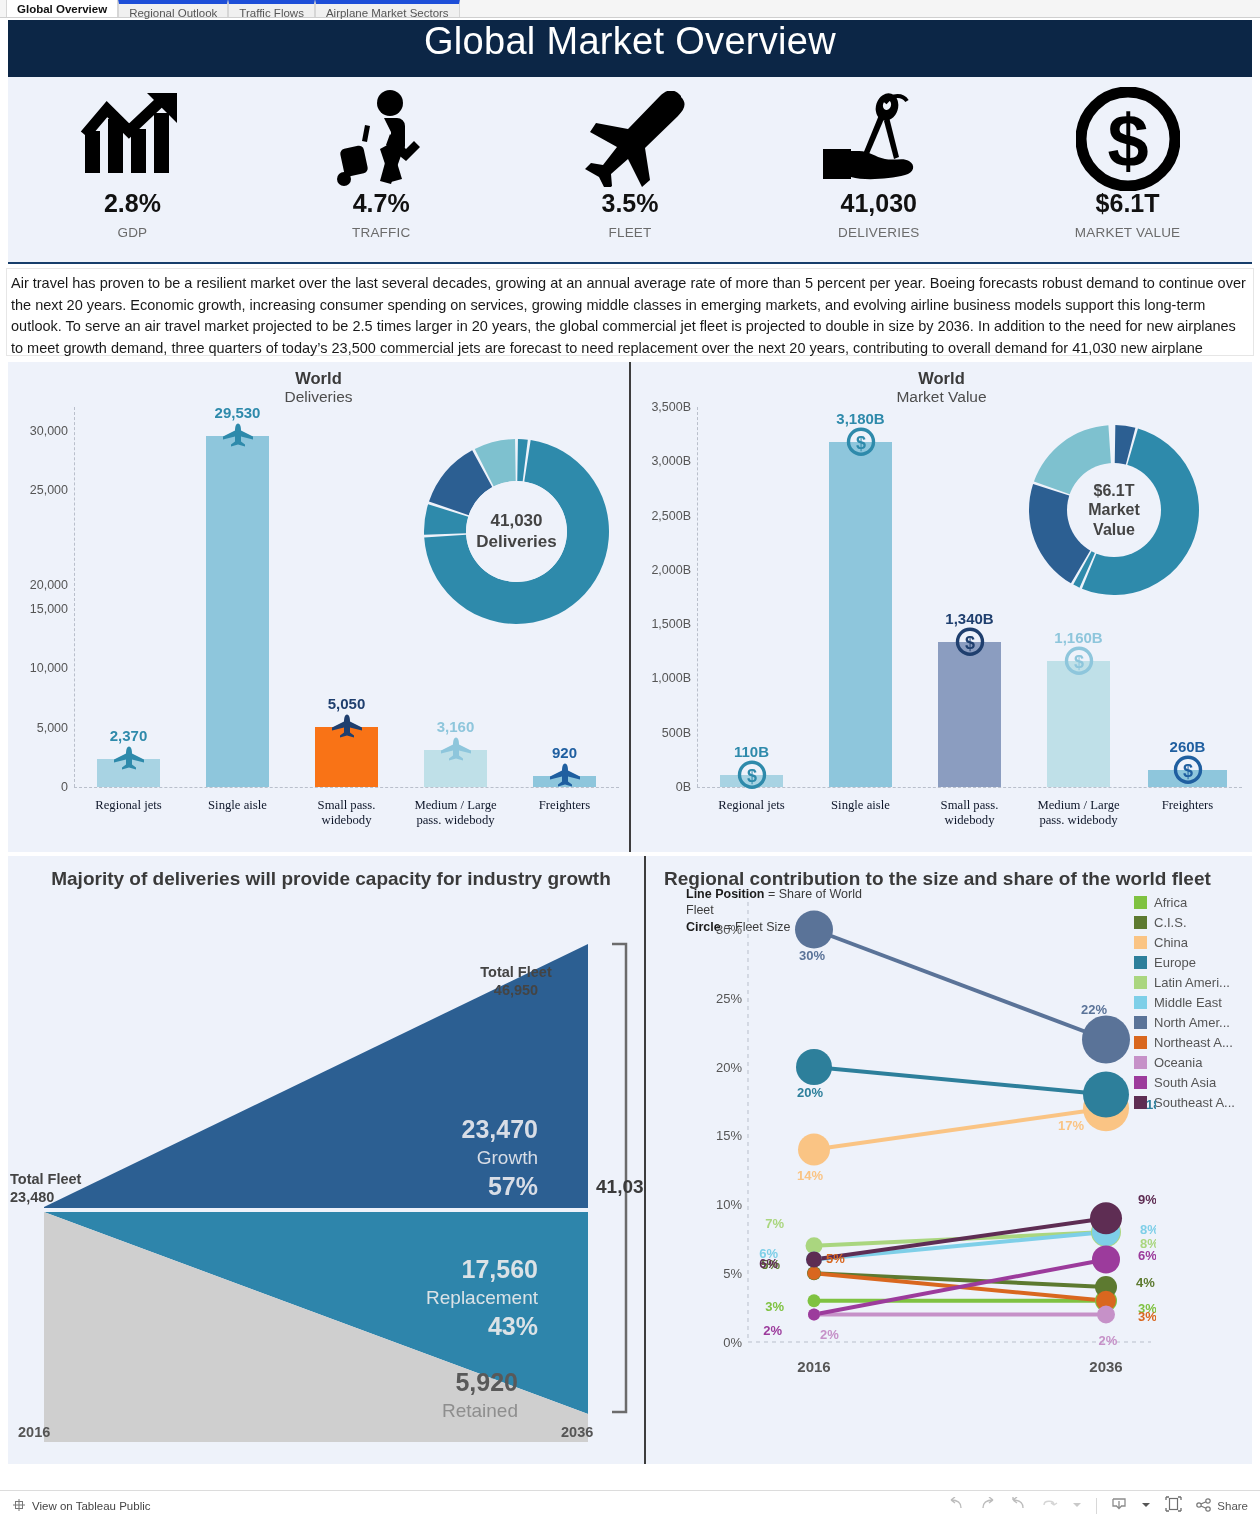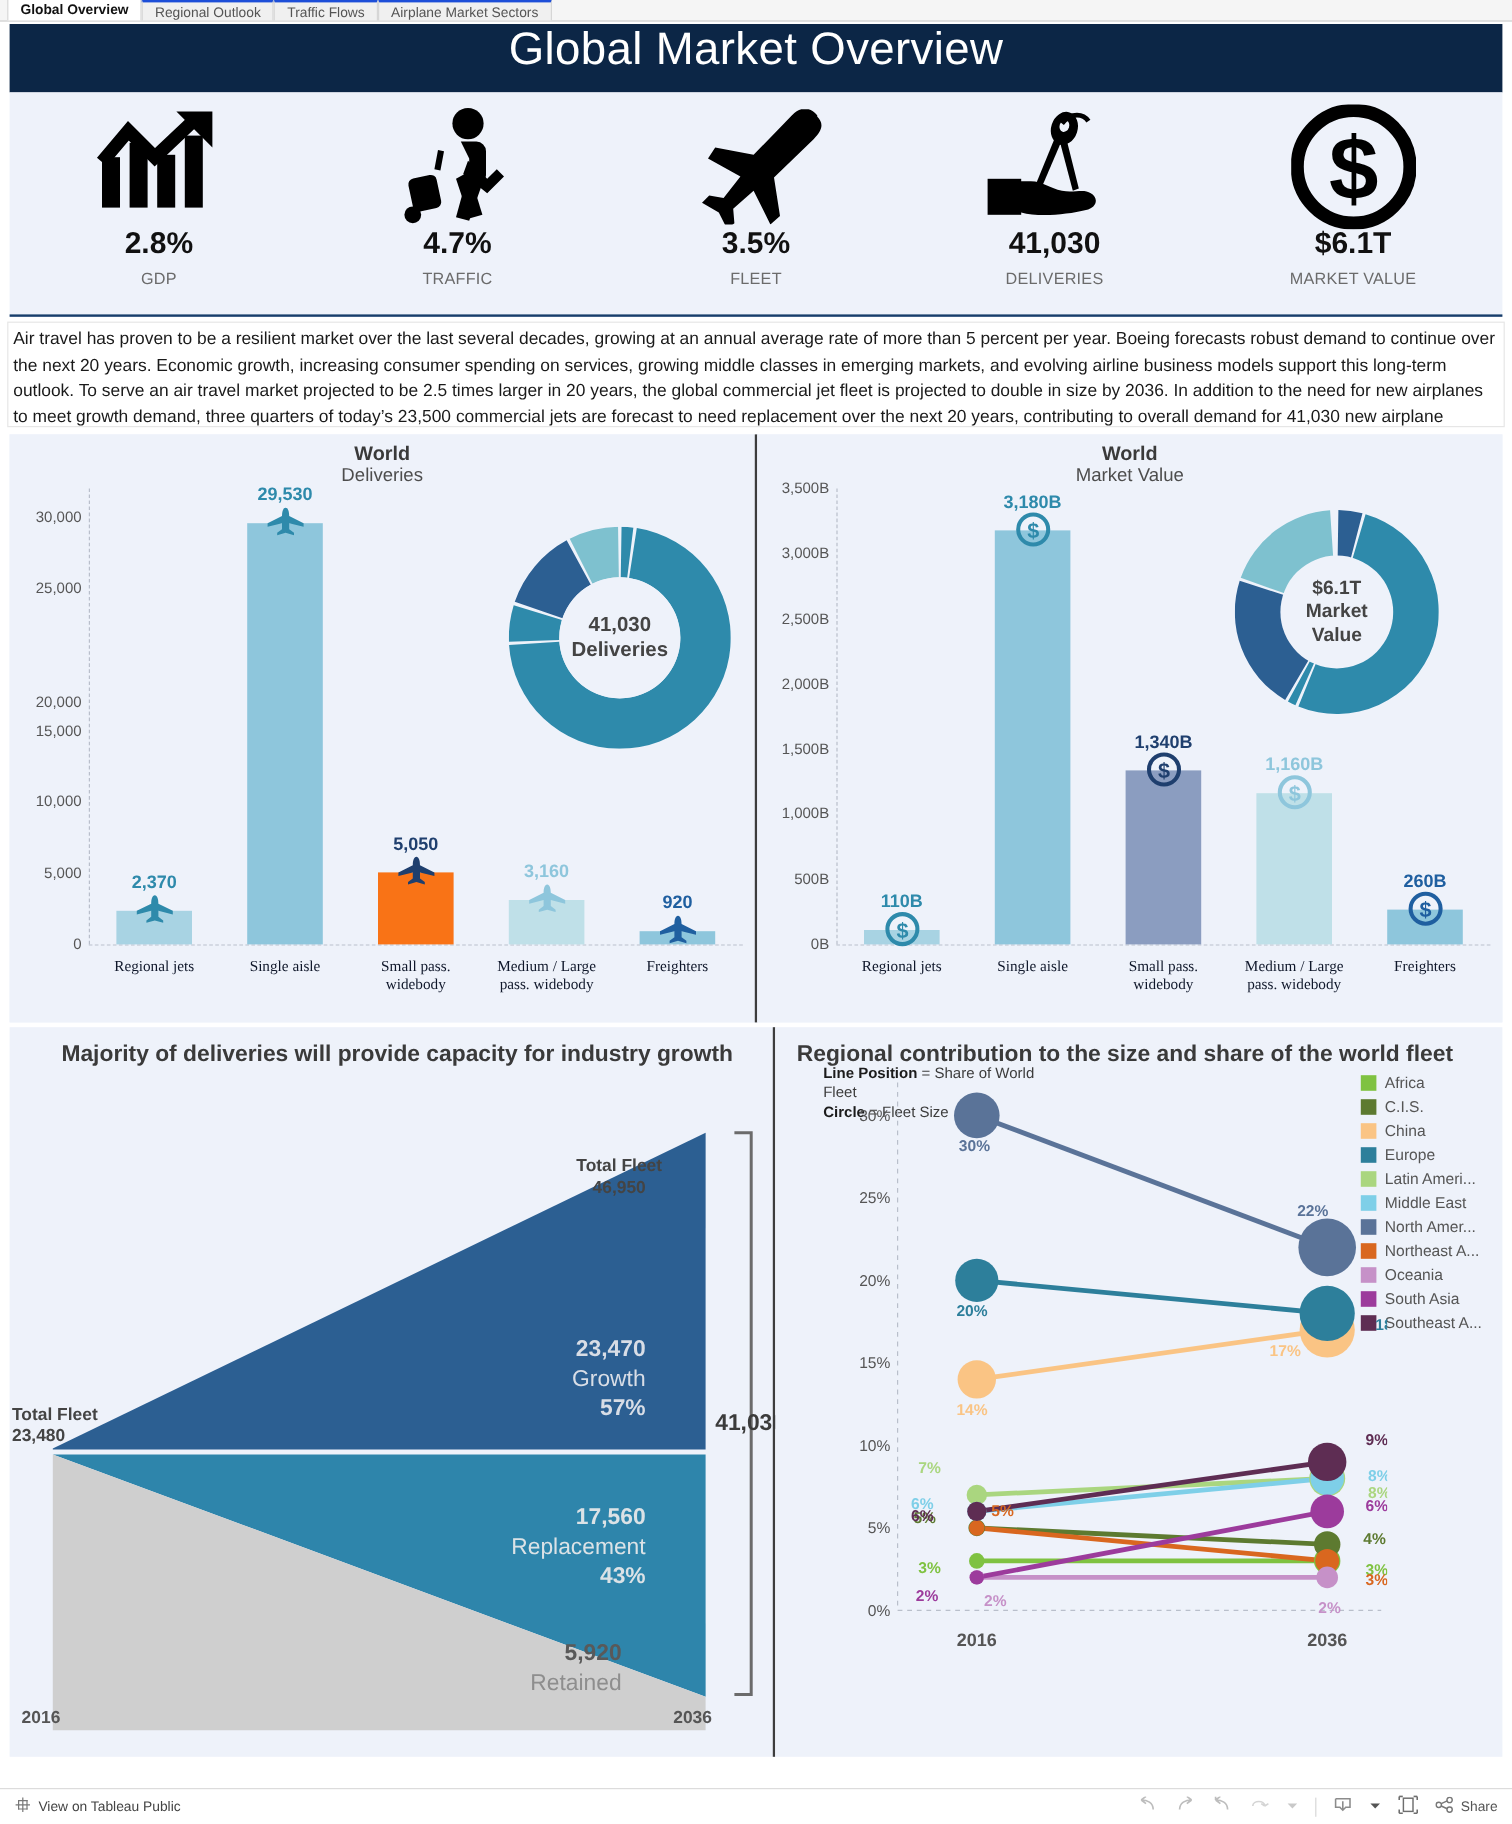--- a/index.html
+++ b/index.html
@@ -13,21 +13,21 @@
 
   
   .tabstrip{
     height:18px;background:#f5f5f5;border-bottom:1px solid #cfcfcf;
     display:flex;align-items:flex-end;padding-left:6px;box-sizing:border-box;
   }
   .tab{
     font-size:11.5px;line-height:16px;height:18px;
     padding:1px 10px 0 10px;color:#555;background:#f0f0f0;
     border-left:1px solid #d6d6d6;border-right:1px solid #d6d6d6;
-    border-top:3px solid #1d4ed8;
+    border-top:5px solid #1d4ed8;
     white-space:nowrap;box-sizing:border-box;
   }
   .tab.active{background:#ffffff;color:#111;font-weight:bold;border-top:1px solid #ffffff;}
 
   
   .titleband{
     height:57px;background:#0c2646;display:flex;align-items:flex-start;justify-content:center;
     margin:2px 8px 0 8px;
   }
   .titleband h1{
@@ -87,21 +87,21 @@
   .bpanel{position:relative;background:#eef2fa;}
   .bpanel.left{width:636px;border-right:2px solid #3d3d3d;}
   .bpanel.right{flex:1;}
   .bp-title{font-size:19px;font-weight:bold;color:#3a3a3a;text-align:center;
     padding:12px 10px 0 10px;line-height:1.18;height:40px;overflow:hidden;}
   .bp-title.left{padding-left:20px;}
   .bp-title.right{text-align:left;padding-left:18px;}
 
   .funnelwrap{position:relative;width:100%;height:540px;}
   .fl{position:absolute;font-weight:bold;color:#444;font-size:14.5px;line-height:1.25;text-align:center;}
-  .fv{font-size:19px;font-weight:bold;line-height:1.3;}
+  .fv{font-size:25px;font-weight:bold;line-height:1.3;}
   .fsub{font-size:19px;line-height:1.3;}
   .axyear{position:absolute;bottom:8px;font-size:14.5px;font-weight:bold;color:#555;}
 
   .annot{position:absolute;font-size:12.5px;color:#3c3c3c;line-height:1.3;}
   .annot b{color:#1b1b1b;}
 
   .legend{position:absolute;right:6px;top:36px;width:112px;}
   .legitem{display:flex;align-items:center;height:20px;font-size:13px;color:#555;}
   .swatch{width:13px;height:13px;margin-right:7px;flex:0 0 13px;}
 
@@ -342,21 +342,21 @@
             <div class="barslot">
               <div class="bar" style="background: rgb(191, 224, 232); height: 125.943px; width: 58%;">
                 <div class="barlabel" style="color: rgb(142, 198, 220);">1,160B</div>
                 <div class="baricon"><svg width="30" height="30" viewBox="0 0 30 30">
                     <circle cx="15" cy="15" r="12.5" fill="none" stroke="#8ec6dc" stroke-width="3.4"></circle>
                     <text x="15" y="22" font-family="'Liberation Sans',sans-serif" font-size="18" font-weight="bold" text-anchor="middle" fill="#8ec6dc">$</text>
                   </svg></div>
               </div>
             </div>
             <div class="barslot">
-              <div class="bar" style="background: rgb(142, 198, 220); height: 29px; width: 58%;">
+              <div class="bar" style="background: rgb(142, 198, 220); height: 17px; width: 58%; padding-left: 16px;">
                 <div class="barlabel" style="color: rgb(31, 95, 160);">260B</div>
                 <div class="baricon"><svg width="30" height="30" viewBox="0 0 30 30">
                     <circle cx="15" cy="15" r="12.5" fill="none" stroke="#1f5fa0" stroke-width="3.4"></circle>
                     <text x="15" y="22" font-family="'Liberation Sans',sans-serif" font-size="18" font-weight="bold" text-anchor="middle" fill="#1f5fa0">$</text>
                   </svg></div>
               </div>
             </div>
           </div>
         <div class="xaxis" id="x-marketvalue">
             <div class="xcat">Regional jets</div>

